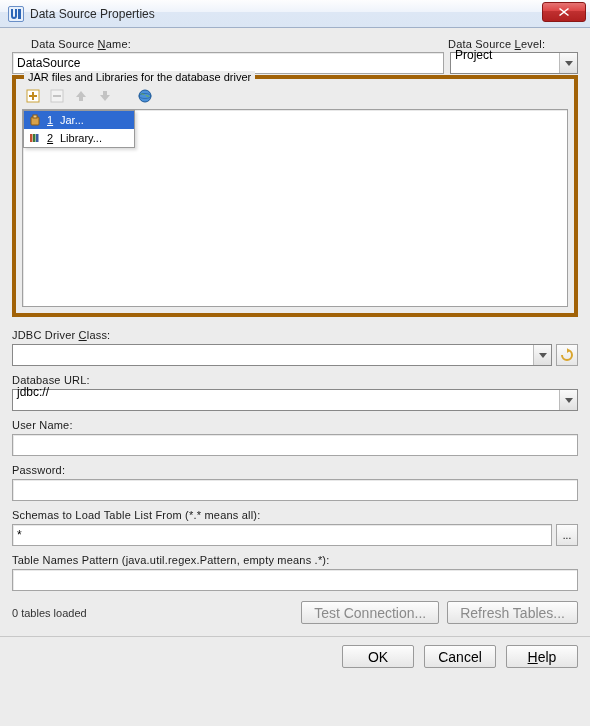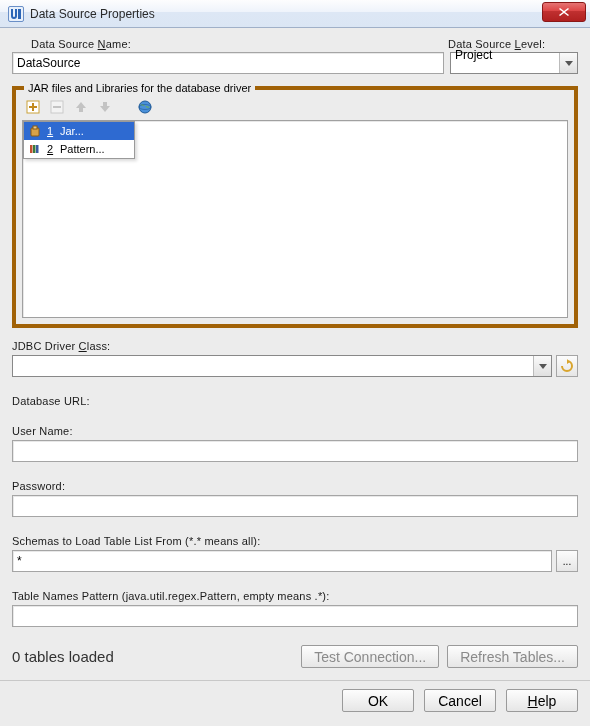--- a/index.html
+++ b/index.html
@@ -66,21 +66,21 @@
   position: absolute; right: 0; top: 0; bottom: 0;
   width: 18px;
   border-left: 1px solid #bbb;
   background: linear-gradient(to bottom, #fafafa, #e0e0e0);
   display: flex; align-items: center; justify-content: center;
 }
 .select .chev svg { width: 8px; height: 5px; }
 .top-row { display: flex; align-items: flex-end; margin-bottom: 2px; padding-left: 19px; }
 .top-row .left { flex: 1; }
 .top-row .right { width: 130px; margin-left: 4px; }
-.top-inputs { display: flex; gap: 6px; margin-bottom: 12px; }
+.top-inputs { display: flex; gap: 6px; margin-bottom: 1px; }
 .top-inputs .name-field { flex: 1; }
 .top-inputs .level-field { width: 128px; }
 
 .fieldset {
   border: 4px solid #a16207;
   padding: 8px 6px 6px 6px;
   position: relative;
   margin-bottom: 12px;
 }
 .fieldset .legend {
@@ -114,42 +114,42 @@
 }
 .menu-item {
   display: flex; align-items: center;
   height: 18px; padding: 0 6px 0 4px; gap: 5px;
   font-size: 11px;
 }
 .menu-item.selected { background: #2e6ad1; color: #fff; }
 .menu-item .num { text-decoration: underline; width: 8px; }
 .menu-item .ico { width: 14px; display: inline-flex; align-items: center; justify-content: center; }
 
-.field-block { margin-bottom: 18px; }
+.field-block { margin-bottom: 8px; }
 .field-block .label { display: block; margin-bottom: 3px; }
 .inline-row { display: flex; gap: 4px; align-items: stretch; }
 .icon-btn {
   width: 22px; height: 22px;
   border: 1px solid #a5a5a5;
   background: linear-gradient(to bottom, #fcfcfc, #e6e6e6);
   display: inline-flex; align-items: center; justify-content: center;
 }
 .small-btn {
   width: 22px; height: 22px;
   border: 1px solid #a5a5a5;
   background: linear-gradient(to bottom, #fcfcfc, #e6e6e6);
   display: inline-flex; align-items: center; justify-content: center;
   font-size: 10px;
 }
 
 .status-row {
   display: flex; align-items: center; margin-top: 10px;
   gap: 8px;
 }
-.status-row .status-text { flex: 1; font-size: 15px; color: #333; }
+.status-row .status-text { flex: 1; font-size: 11px; color: #333; }
 .btn {
   height: 23px;
   min-width: 72px;
   padding: 0 12px;
   border: 1px solid #9a9a9a;
   background: linear-gradient(to bottom, #fdfdfd, #e6e6e6);
   font-family: inherit; font-size: 14px;
   display: inline-flex; align-items: center; justify-content: center;
   border-radius: 2px;
 }
@@ -248,21 +248,21 @@
         </div>
         <div class="menu-item">
           <span class="ico">
               <svg width="12" height="12" viewBox="0 0 12 12">
                 <rect x="1" y="2" width="2.5" height="8" fill="#c05030"></rect>
                 <rect x="4" y="2" width="2.5" height="8" fill="#3a7a3a"></rect>
                 <rect x="7" y="2" width="2.5" height="8" fill="#3a5aa0"></rect>
               </svg>
             </span>
           <span class="num">2</span>
-          <span>Pattern...</span>
+          <span>Library...</span>
         </div>
       </div>
     </div>
   </div>
 
   <div class="field-block">
     <span class="label">JDBC Driver <span class="underline">C</span>lass:</span>
     <div class="inline-row">
       <div class="select" style="flex:1">
         <span></span>
@@ -276,20 +276,28 @@
         <svg width="14" height="14" viewBox="0 0 14 14">
             <path d="M7 2 A5 5 0 1 1 2 7" fill="none" stroke="#d9a52e" stroke-width="2"></path>
             <path d="M7 0 L10 3 L7 5 Z" fill="#d9a52e"></path>
           </svg>
       </div>
     </div>
   </div>
 
   <div class="field-block">
     <span class="label">Database URL:</span>
+    <div class="select">
+      <span>jdbc://</span>
+      <span class="chev">
+          <svg viewBox="0 0 8 5">
+            <path d="M0 0 L8 0 L4 5 Z" fill="#555"></path>
+          </svg>
+        </span>
+    </div>
   </div>
 
   <div class="field-block">
     <span class="label">User Name:</span>
     <input class="text-input" value="" style="">
   </div>
 
   <div class="field-block">
     <span class="label">Password:</span>
     <input class="text-input" type="password" value="" style="">

